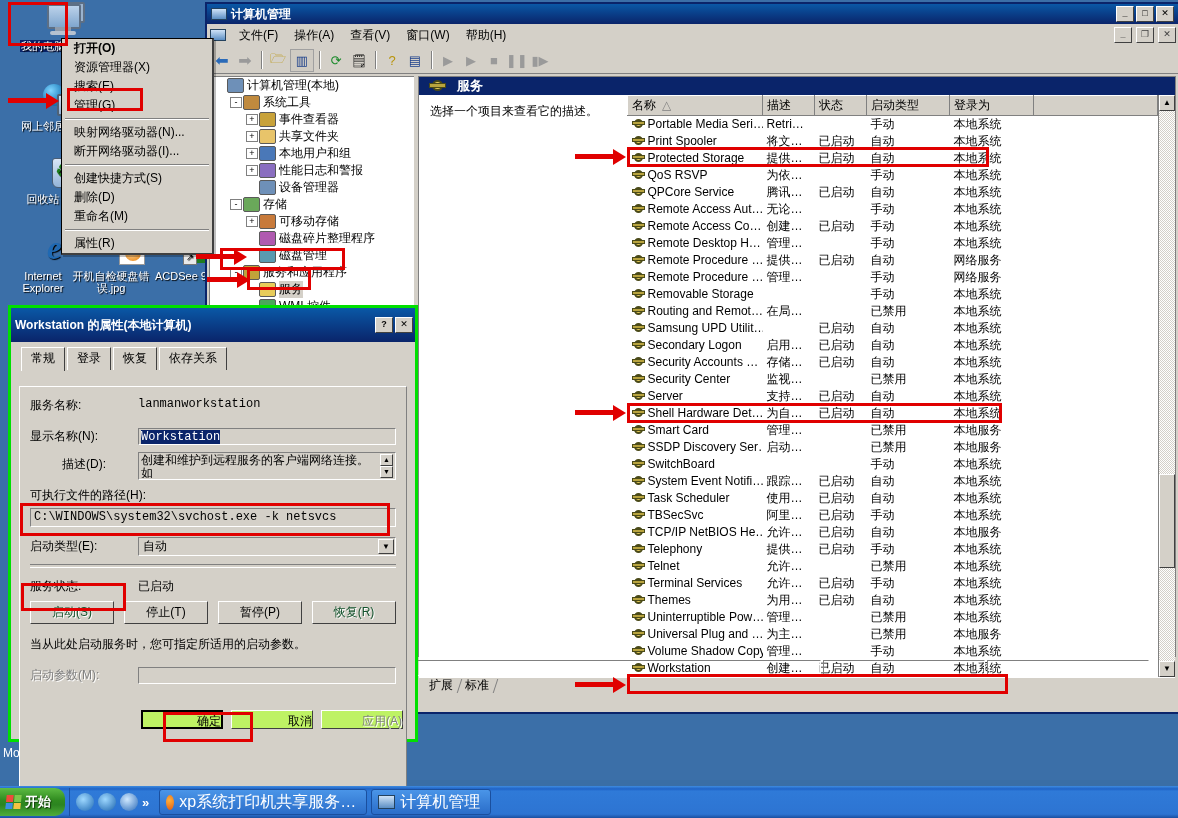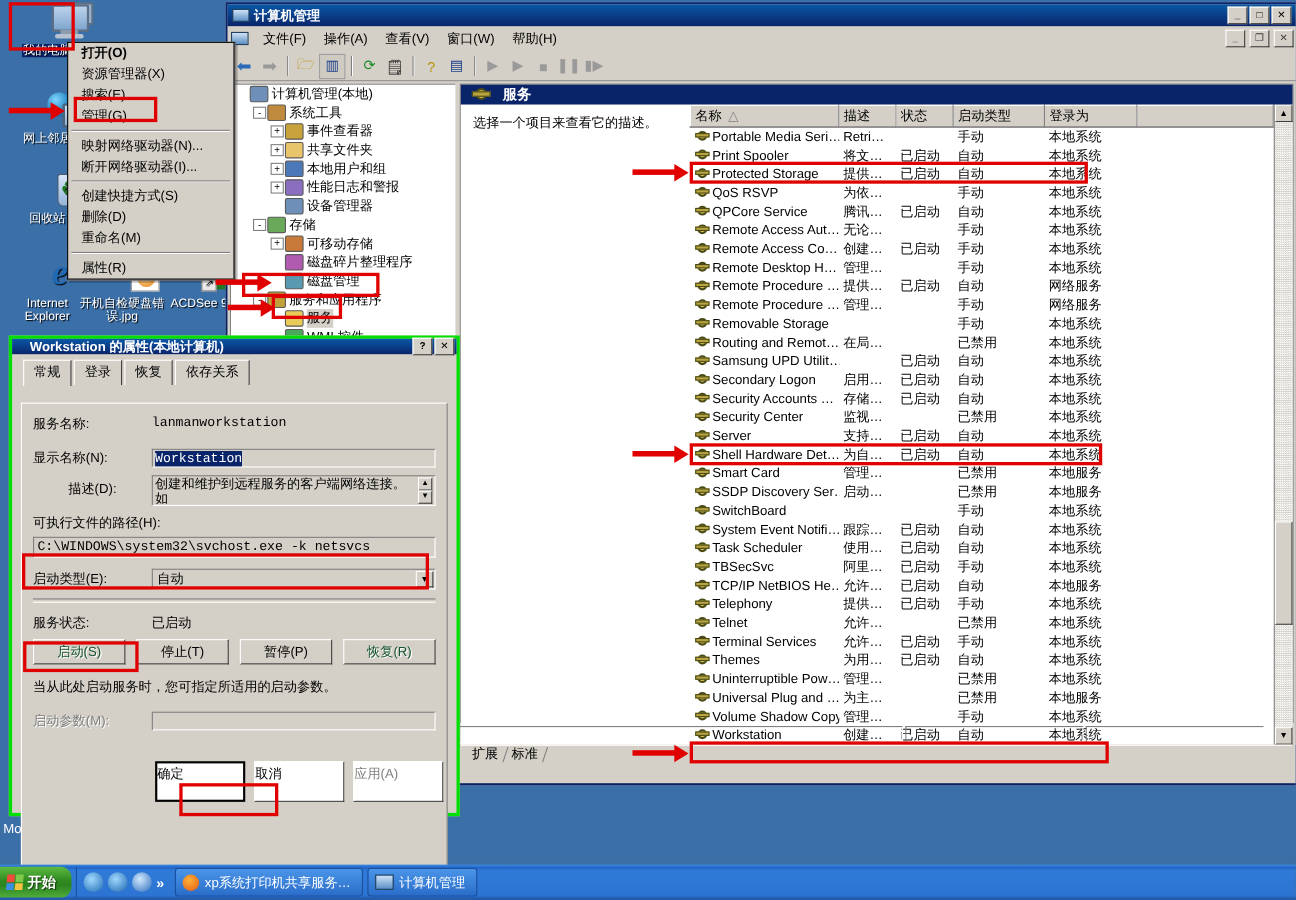--- a/index.html
+++ b/index.html
@@ -124,22 +124,22 @@
   
   .vsb{width:16px;background:#d4d0c8;border-left:1px solid #808080;display:flex;flex-direction:column;}
   .sbbtn{height:16px;background:#d4d0c8;border:1px solid #fff;border-right-color:#404040;border-bottom-color:#404040;
          font-size:8px;text-align:center;line-height:14px;box-sizing:border-box;}
   .sbtrack{flex:1;background:repeating-conic-gradient(#fff 0 25%,#d4d0c8 0 50%) 0 0/2px 2px;position:relative;}
   .sbthumb{position:absolute;left:0;right:0;background:#d4d0c8;border:1px solid #fff;border-right-color:#404040;border-bottom-color:#404040;box-sizing:border-box;}
 
   
   #propdlg{position:absolute;left:8px;top:305px;width:410px;height:437px;background:#d4d0c8;
            border:3px solid #00e000;box-sizing:border-box;}
-  #propdlg .ptitle{height:14px;background:linear-gradient(180deg,#0a58a6,#0a246a);display:flex;align-items:center;
-           color:#fff;font-weight:bold;font-size:12px;padding-left:16px;}
+  #propdlg .ptitle{height:34px;background:linear-gradient(180deg,#0a58a6,#0a246a);display:flex;align-items:center;
+           color:#fff;font-weight:bold;font-size:12px;padding-left:4px;}
   #propdlg .ptitle .pb{margin-left:auto;display:flex;gap:2px;padding-right:2px;}
   #propdlg .ptitle .pb div{width:16px;height:14px;background:#d4d0c8;border:1px solid #fff;border-right-color:#404040;
            border-bottom-color:#404040;color:#000;font-size:9px;line-height:12px;text-align:center;font-weight:bold;}
   .tabstrip{display:flex;padding:6px 0 0 10px;height:22px;align-items:flex-end;}
   .ptab{font-size:12px;padding:2px 9px 3px 9px;background:#d4d0c8;border:1px solid #fff;border-right-color:#404040;
         border-bottom:none;margin-right:2px;}
   .ptab.active{font-weight:normal;padding-bottom:4px;margin-bottom:-1px;}
   .pbody{margin:16px 8px 8px 8px;background:#d4d0c8;border:1px solid #fff;border-right-color:#808080;border-bottom-color:#808080;
          height:423px;padding:10px 10px 0 10px;box-sizing:border-box;position:relative;}
   .frow{display:flex;align-items:flex-start;margin-bottom:7px;}
@@ -159,22 +159,22 @@
   .combo{flex:1;height:19px;background:#d4d0c8;border:1px solid #808080;border-right-color:#fff;border-bottom-color:#fff;
          display:flex;align-items:center;font-size:12px;padding-left:4px;box-sizing:border-box;}
   .combo .arrow{margin-left:auto;width:16px;height:15px;background:#d4d0c8;border:1px solid #fff;border-right-color:#404040;
          border-bottom-color:#404040;font-size:8px;text-align:center;line-height:13px;box-sizing:border-box;margin-right:1px;}
   .hr{height:2px;border-top:1px solid #808080;border-bottom:1px solid #fff;margin:8px 0 10px 0;}
   .btnrow{display:flex;gap:10px;margin:5px 0 0 0;}
   .pbtn{flex:1;height:23px;background:#d4d0c8;border:1px solid #fff;border-right-color:#404040;border-bottom-color:#404040;
         font-size:12px;text-align:center;line-height:21px;box-sizing:border-box;}
   .pbtn.disabled{color:#14532d;text-shadow:1px 1px 0 #fff;}
   .dlgbtnrow{position:absolute;left:0;right:0;bottom:10px;display:flex;justify-content:flex-end;gap:8px;padding-right:12px;}
-  .dbtn{width:82px;height:37px;background:#ffffff;border:1px solid #fff;border-right-color:#404040;border-bottom-color:#404040;
-        font-size:12px;text-align:left;line-height:21px;box-sizing:border-box;}
+  .dbtn{width:82px;height:19px;background:#bef264;border:1px solid #fff;border-right-color:#404040;border-bottom-color:#404040;
+        font-size:12px;text-align:right;line-height:21px;box-sizing:border-box;}
   .dbtn.default{border:2px solid #000;line-height:19px;}
   .dbtn.disabled{color:#808080;text-shadow:1px 1px 0 #fff;}
 
   
   .rbox{position:absolute;border:3px solid #e00000;box-sizing:border-box;pointer-events:none;}
   .rarrow{position:absolute;height:0;pointer-events:none;}
   .rarrow .shaft{position:absolute;left:0;top:-2px;height:5px;background:#e00000;}
   .rarrow .head{position:absolute;top:-7px;width:0;height:0;border-top:8px solid transparent;border-bottom:8px solid transparent;border-left:13px solid #e00000;}
 
   
@@ -185,21 +185,21 @@
   .startbtn{height:28px;margin:2px 4px 2px 0;padding:0 14px 0 6px;display:flex;align-items:center;gap:4px;
             background:linear-gradient(180deg,#5dbb43,#2f8a1f 45%,#2c8420 60%,#50ad3a);
             border-radius:0 10px 10px 0;color:#fff;font-weight:bold;font-size:13px;text-shadow:1px 1px 1px #143d0b;}
   .flag{width:15px;height:14px;display:grid;grid-template-columns:1fr 1fr;grid-template-rows:1fr 1fr;gap:1px;transform:skewX(-6deg);}
   .flag i{display:block;}
   .qlaunch{display:flex;align-items:center;gap:4px;padding:0 6px;height:28px;border-left:1px solid #1b4fa0;}
   .qlaunch .qi{width:18px;height:18px;border-radius:50%;}
   .tasks{display:flex;align-items:center;gap:4px;margin-left:4px;}
   .taskbtn{height:24px;display:flex;align-items:center;gap:5px;padding:0 10px 0 6px;
            background:linear-gradient(180deg,#4a95e8,#2a6dc9);border:1px solid #1a4f9e;border-radius:3px;
-           color:#fff;font-size:12px;max-width:190px;white-space:nowrap;overflow:hidden;}
+           color:#fff;font-size:16px;max-width:190px;white-space:nowrap;overflow:hidden;}
 </style>
 </head>
 <body>
 
 <div class="desktop">
 
   <div class="dicon" style="left:4px;top:2px;">
     <span class="glyph">
       <span class="mon"><span class="back"></span><span class="scr"></span><span class="base"></span><span class="foot"></span></span>
     </span>

